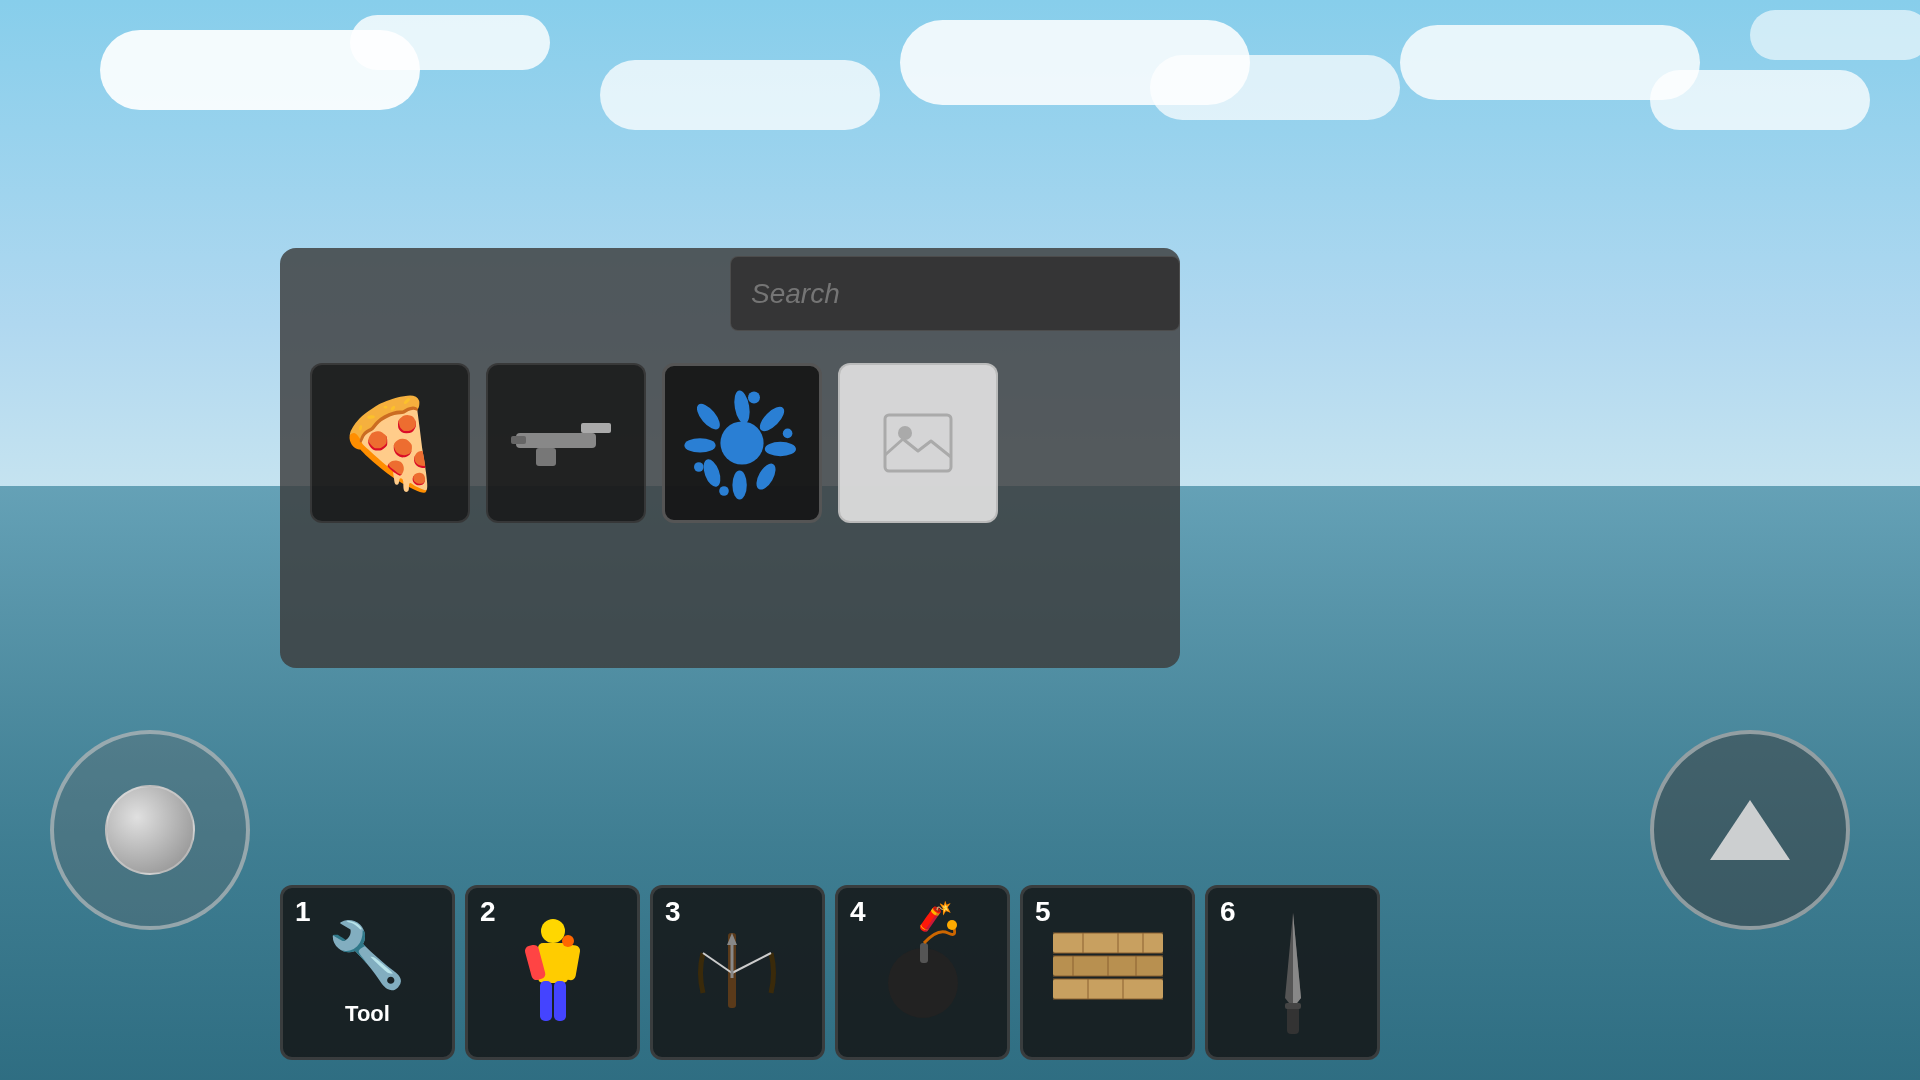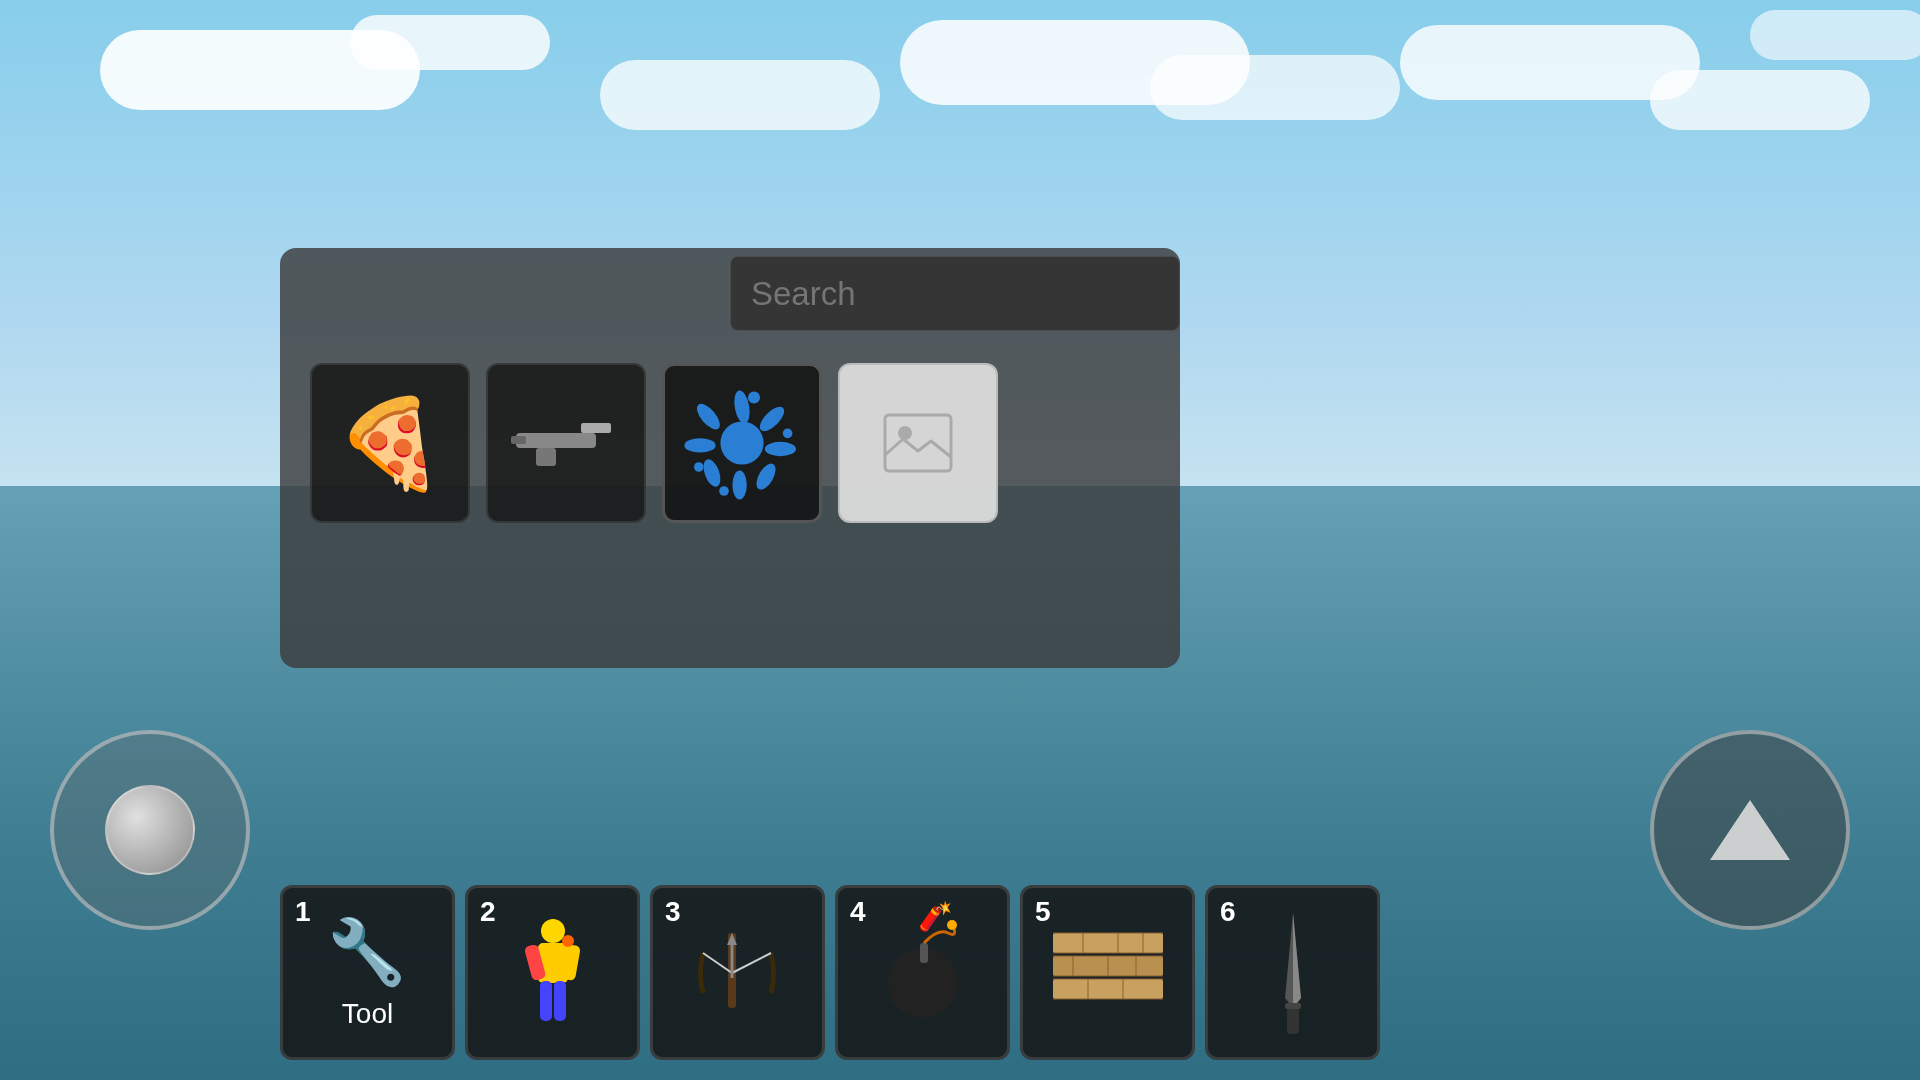--- a/index.html
+++ b/index.html
@@ -132,22 +132,23 @@
       display: flex;
       align-items: center;
       padding: 0 20px;
     }
 
     .search-bar input {
       background: transparent;
       border: none;
       outline: none;
       color: #aaa;
-      font-size: 33px;
+      font-size: 28px;
       width: 100%;
+      font-style: italic;
     }
 
     
     .inventory-items {
       display: flex;
       gap: 16px;
       margin-top: 85px;
       padding: 10px;
     }
 
@@ -215,22 +216,23 @@
       position: absolute;
       top: 8px;
       left: 12px;
       color: white;
       font-size: 28px;
       font-weight: bold;
     }
 
     .hotbar-slot .slot-label {
       color: white;
-      font-size: 28px;
+      font-size: 22px;
       margin-top: 8px;
+      font-weight: bold;
     }
 
     .hotbar-slot .slot-icon {
       font-size: 64px;
     }
 
     
     .gun-svg { width: 110px; height: 60px; }
   </style>
 </head>

